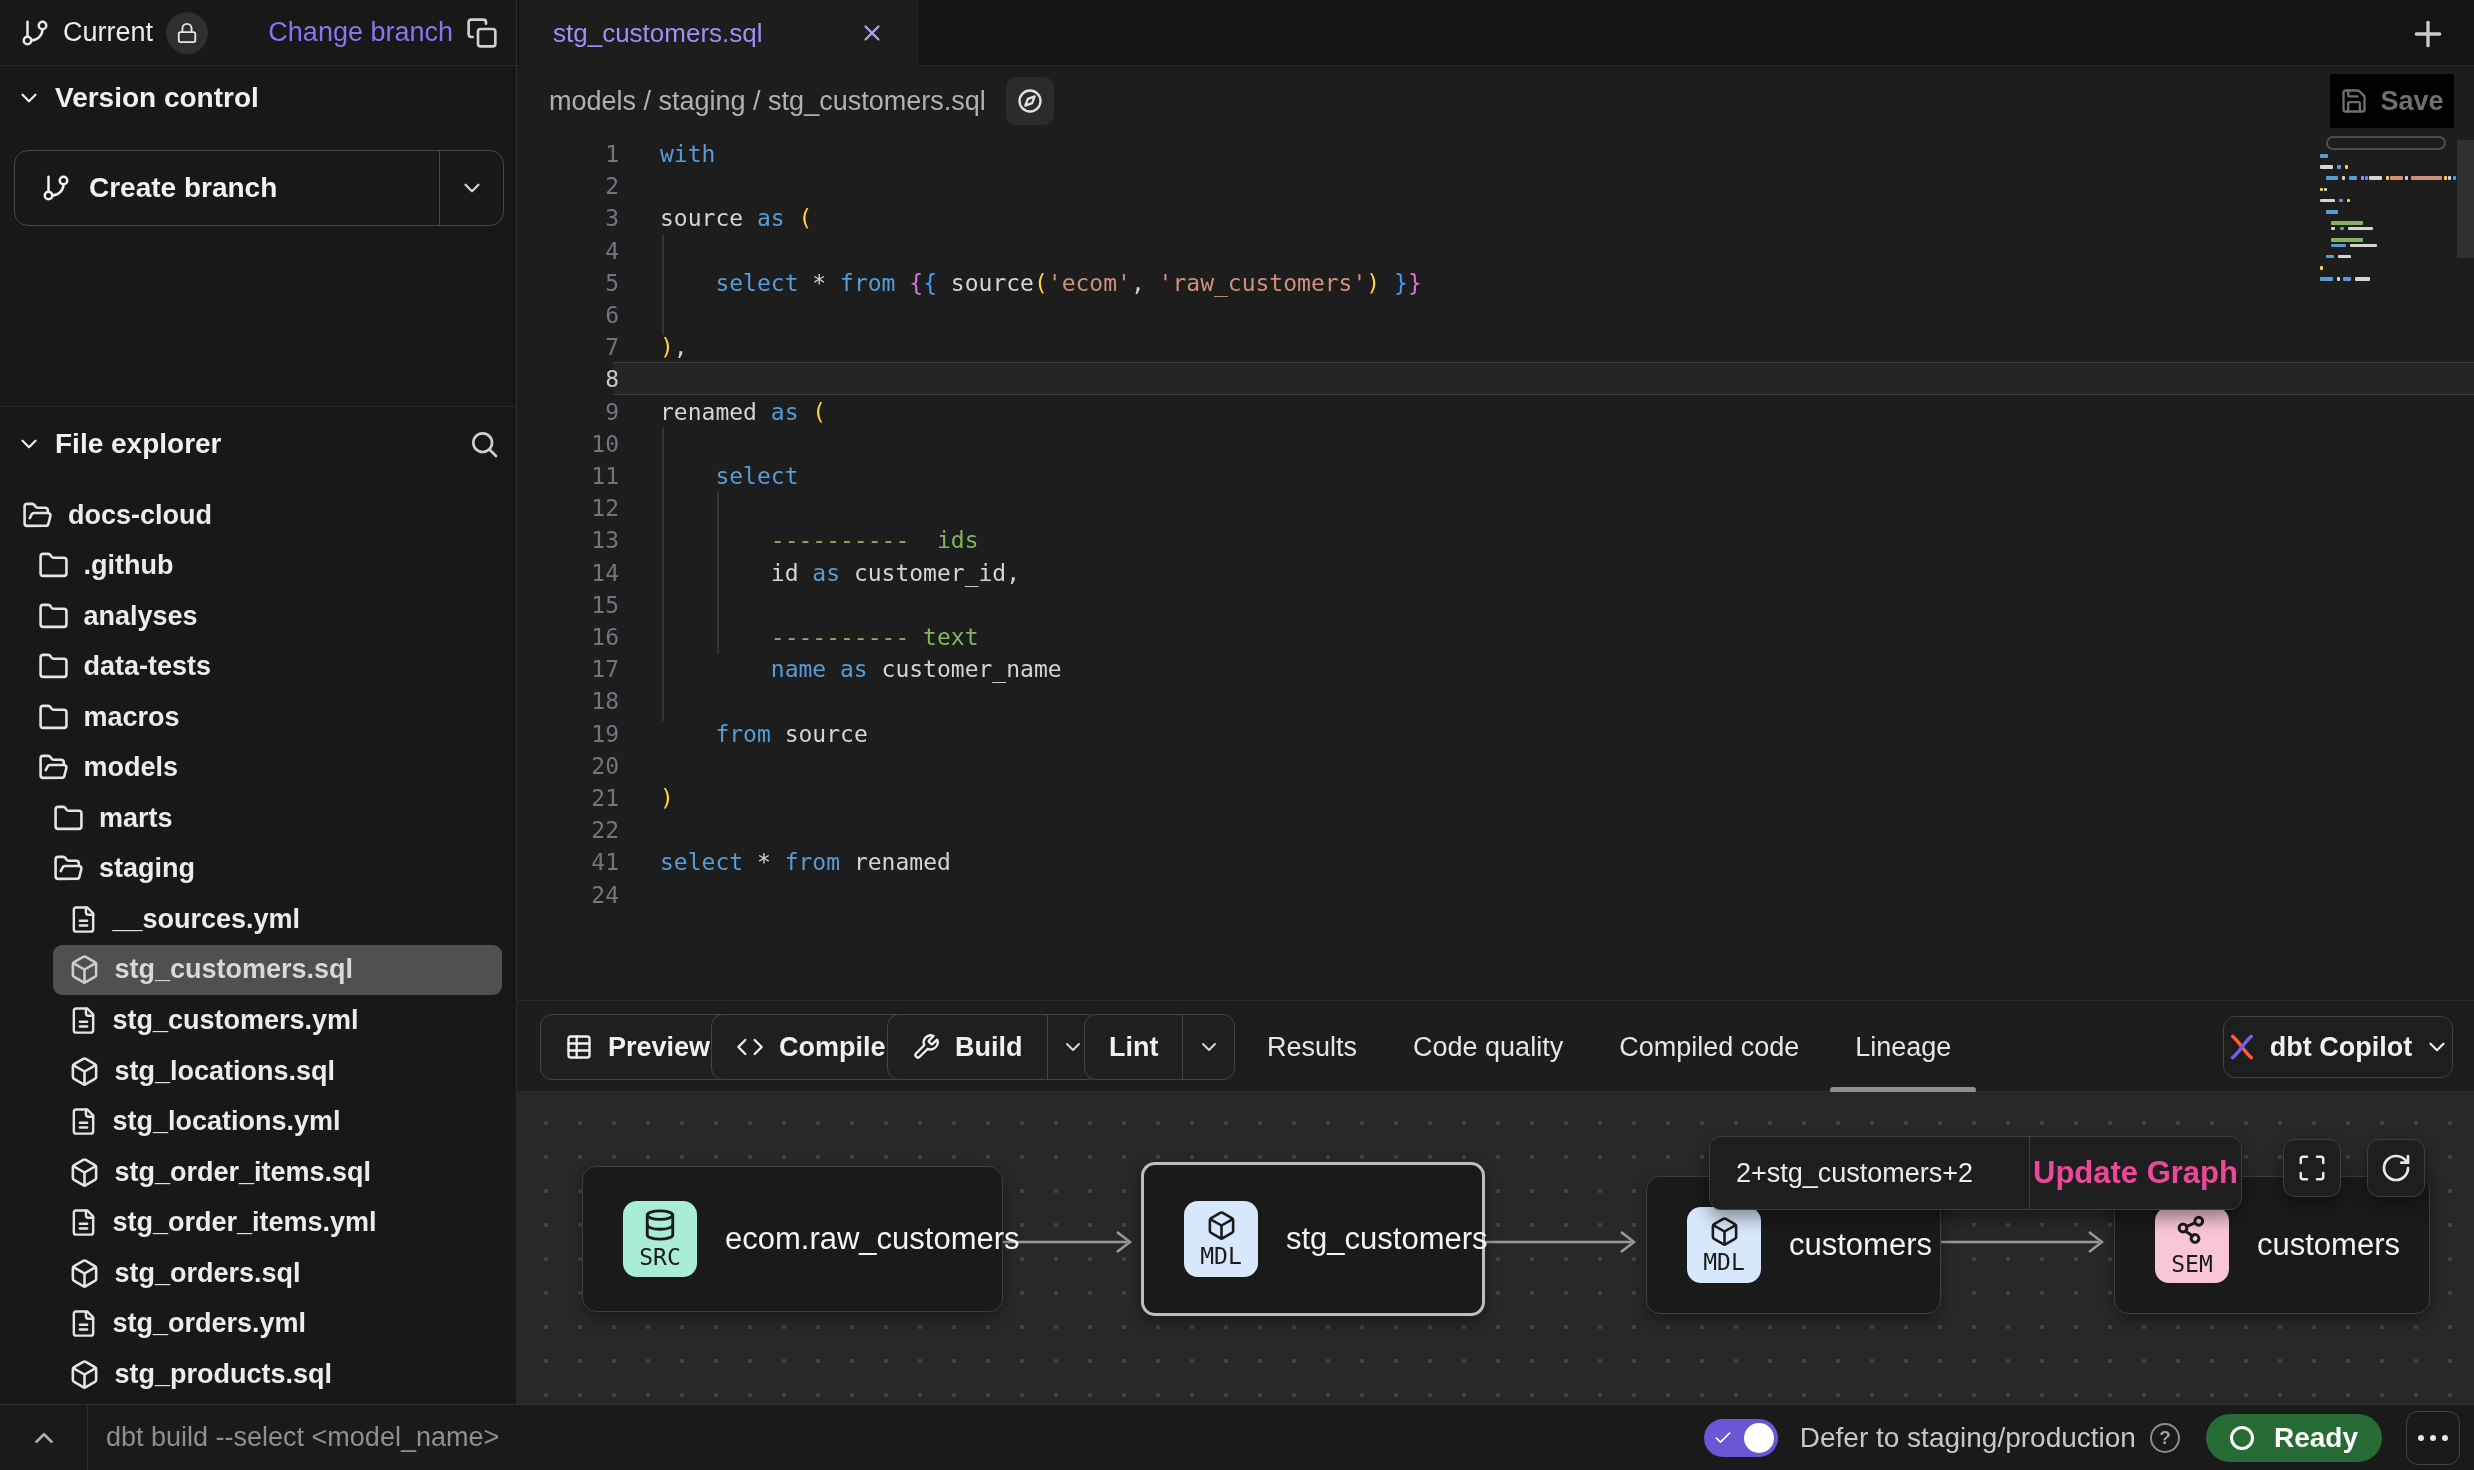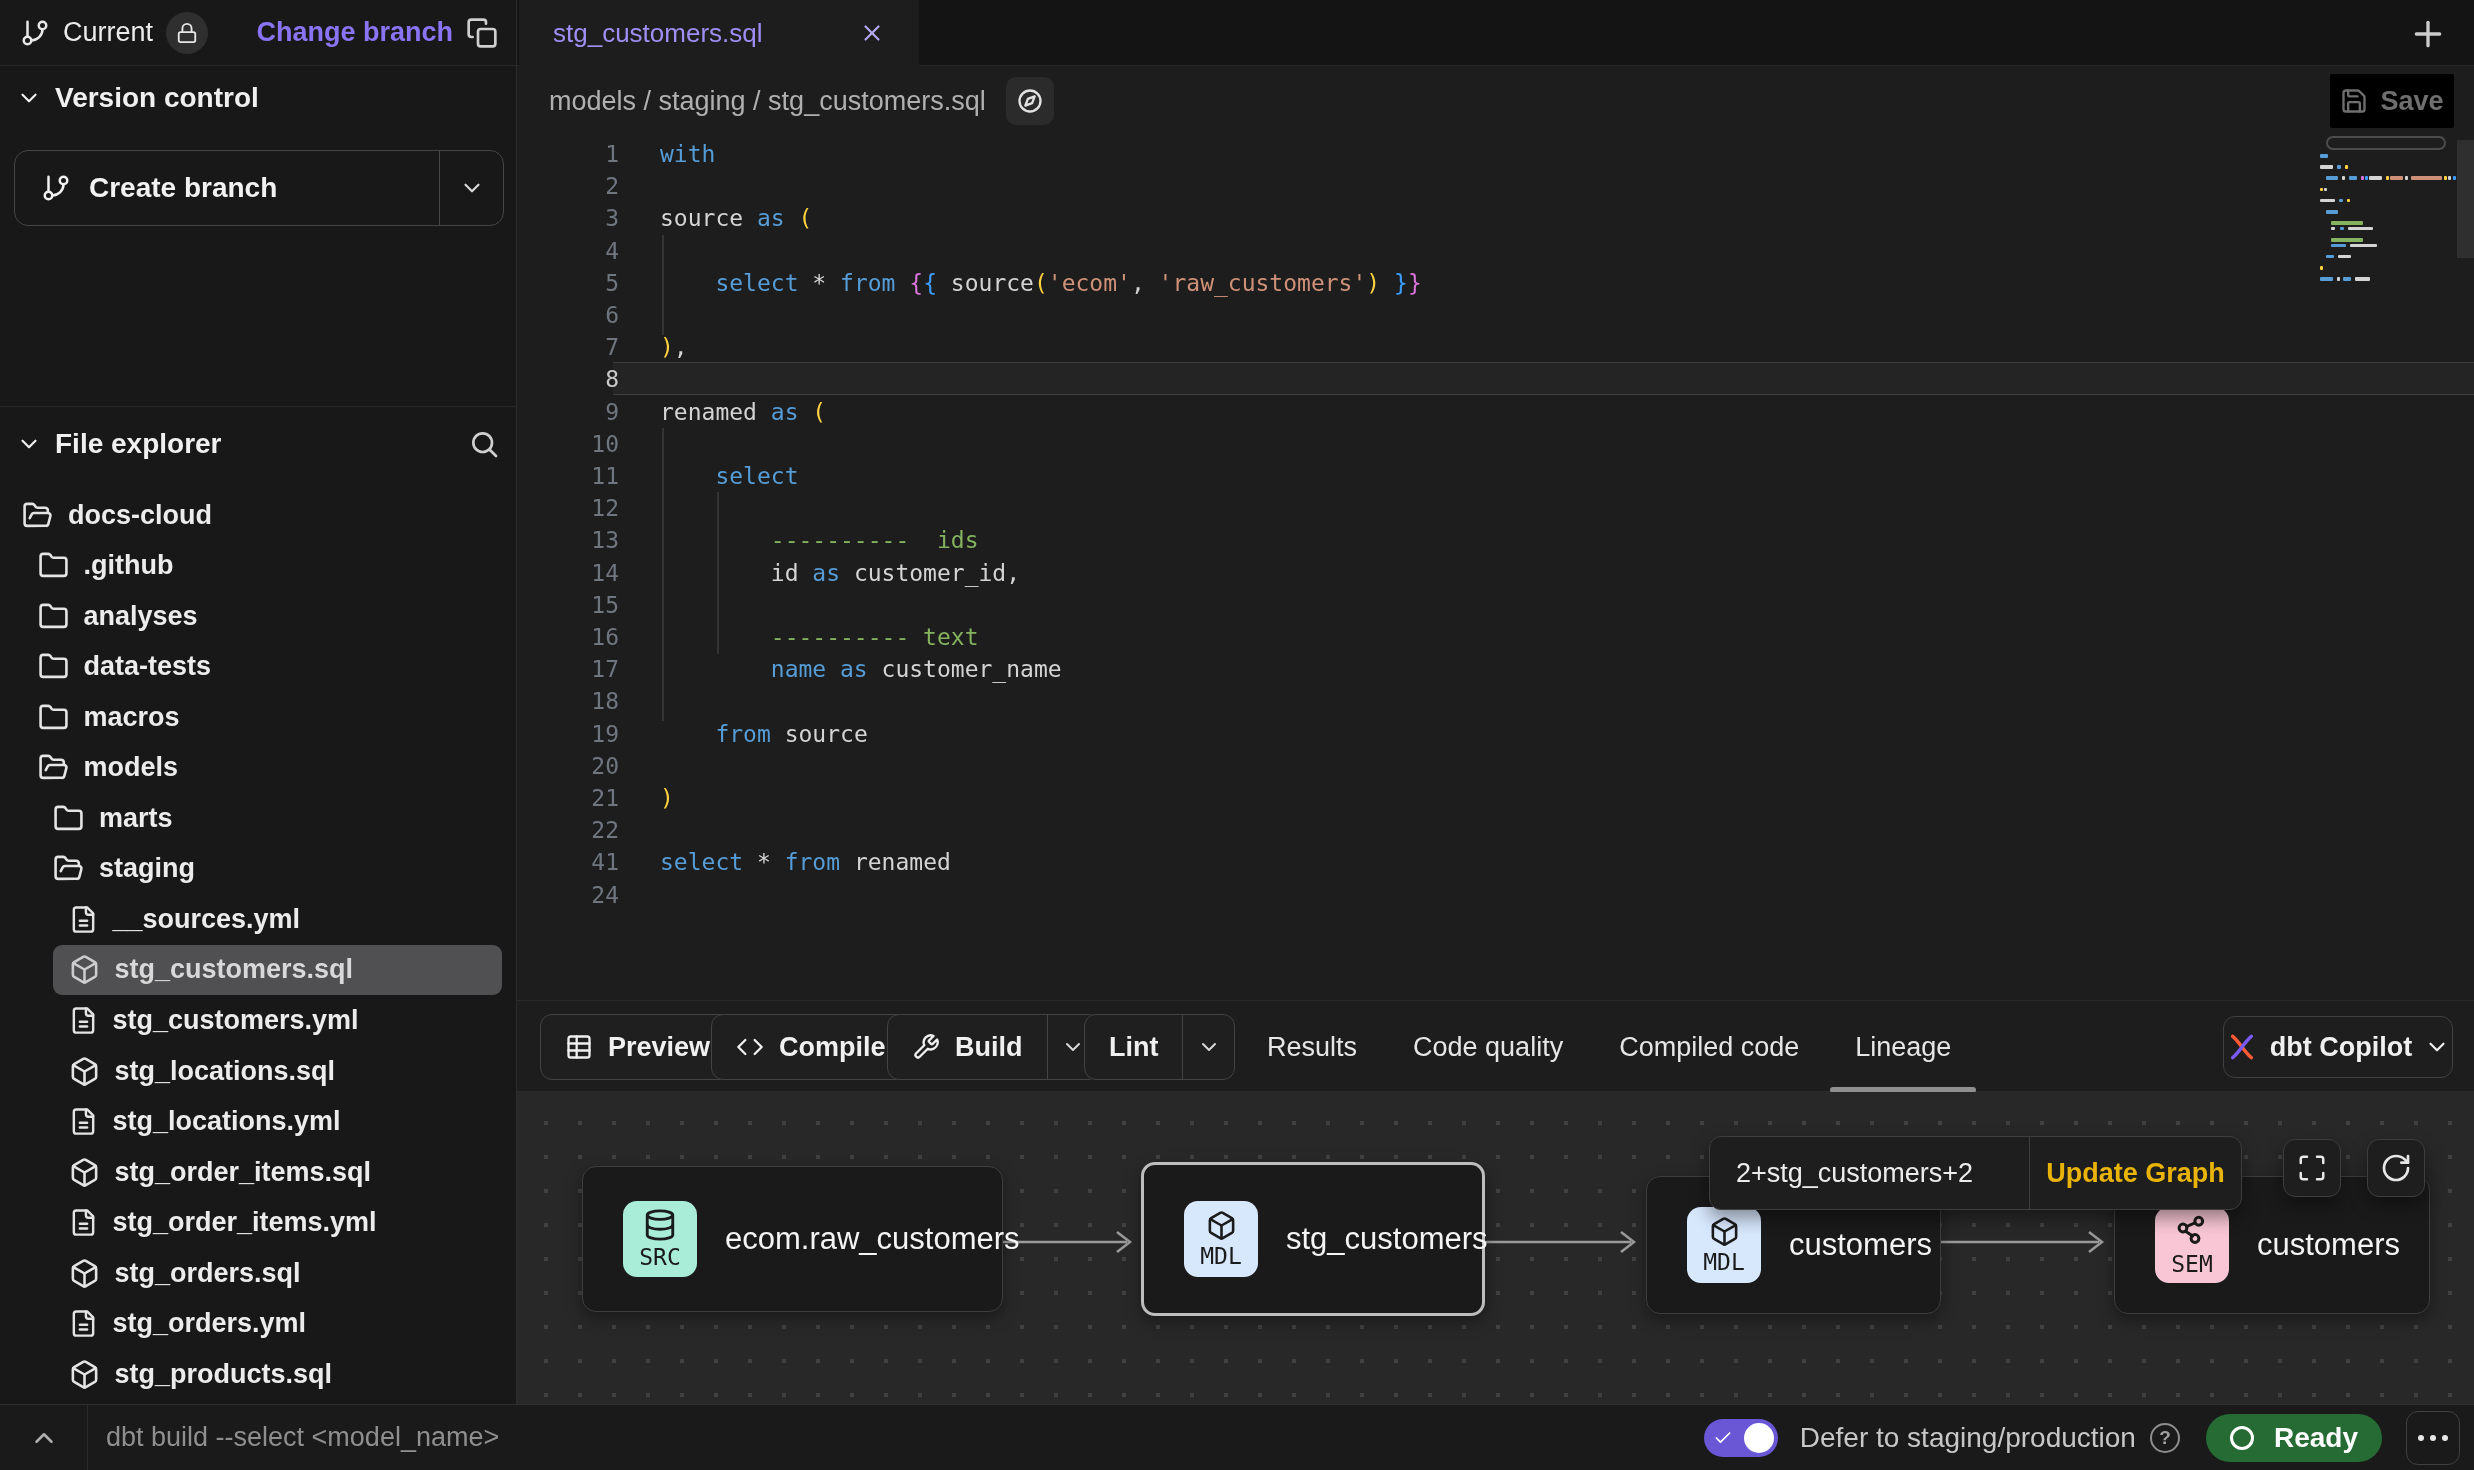--- a/index.html
+++ b/index.html
@@ -6,21 +6,21 @@
   body { background:#0d0d0d; font-family:"Liberation Sans", sans-serif; }
   .app { position:relative; width:2474px; height:1470px; background:#1d1d1d; overflow:hidden; color:#e8e8e8; }
   .icon { display:inline-flex; align-items:center; justify-content:center; }
   .icon svg { display:block; }
 
   
   .sidebar { position:absolute; left:0; top:0; width:517px; height:1404px; background:#181818; border-right:1px solid #2c2c2c; }
   .sb-top { position:absolute; left:0; top:0; right:0; height:66px; display:flex; align-items:center; padding:0 18px 0 20px; gap:13px; border-bottom:1px solid #262626; }
   .sb-top .branch-label { font-size:27px; color:#ececec; }
   .lock-chip { width:42px; height:42px; border-radius:50%; background:#2f2f2f; display:flex; align-items:center; justify-content:center; color:#e8e8e8; }
-  .change-branch { margin-left:auto; font-size:27px; font-weight:700; color:var(--accent_purple); cursor:pointer; }
+  .change-branch { margin-left:auto; font-size:27px; font-weight:400; color:var(--accent_purple); cursor:pointer; }
   .copy-btn { color:#cfcfcf; cursor:pointer; }
 
   .section-header { position:absolute; left:16px; right:16px; display:flex; align-items:center; gap:13px; font-size:28px; font-weight:700; color:#f0f0f0; }
   .vc-header { top:82px; }
   .fe-header { top:428px; }
   .fe-header .search { margin-left:auto; color:#d0d0d0; }
   .vc-divider { position:absolute; left:0; right:0; top:406px; height:1px; background:#262626; }
 
   .create-btn { position:absolute; left:14px; top:150px; width:490px; height:76px; border:1.5px solid #454545; border-radius:14px; background:transparent; display:flex; align-items:center; color:#f2f2f2; cursor:pointer; }
   .create-btn .main-part { flex:1; display:flex; align-items:center; gap:18px; padding-left:26px; font-size:28px; font-weight:700; }
@@ -71,21 +71,21 @@
   
   .lineage { position:absolute; left:517px; top:1092px; right:0; height:312px; background:#282828; background-image:radial-gradient(circle, #414141 2.2px, transparent 2.3px); background-size:34px 34px; background-position:12px 14px; }
   .edges { position:absolute; inset:0; }
   .lnode { position:absolute; background:#1a1a1a; border:1.5px solid #3e3e3e; border-radius:14px; display:flex; align-items:center; padding-left:40px; gap:28px; cursor:pointer; box-shadow:0 6px 16px rgba(0,0,0,.35); }
   .lnode.selected { border:3px solid #bdbdbd; }
   .lbadge { width:74px; height:76px; border-radius:14px; display:flex; flex-direction:column; align-items:center; justify-content:center; gap:2px; color:#1b1b1b; flex:0 0 auto; }
   .lbadge .btxt { font-family:"DejaVu Sans Mono", monospace; font-size:23px; font-weight:500; }
   .lnode .ntitle { font-size:31px; font-weight:500; color:#f4f4f4; }
   .graph-controls { position:absolute; left:1192px; top:44px; width:533px; height:74px; background:#1e1e1e; border:1.5px solid #3e3e3e; border-radius:12px; display:flex; box-shadow:0 8px 18px rgba(0,0,0,.4); }
   .graph-selector { flex:1; display:flex; align-items:center; padding-left:26px; font-size:27px; color:#ececec; cursor:text; }
-  .update-graph-btn { width:212px; border-left:1px solid #3e3e3e; display:flex; align-items:center; justify-content:center; font-size:27px; font-weight:600; color:#eab308; cursor:pointer; }
+  .update-graph-btn { width:212px; border-left:1px solid #3e3e3e; display:flex; align-items:center; justify-content:center; font-size:31px; font-weight:600; color:#ec4899; cursor:pointer; }
   .sq-btn { position:absolute; top:47px; width:58px; height:58px; background:#1e1e1e; border:1.5px solid #3e3e3e; border-radius:12px; color:#e6e6e6; display:flex; align-items:center; justify-content:center; cursor:pointer; box-shadow:0 8px 18px rgba(0,0,0,.4); }
 
   
   .statusbar { position:absolute; left:0; top:1404px; width:2474px; height:66px; background:#1a1a1a; border-top:1px solid #2f2f2f; display:flex; align-items:center; }
   .sb-expand { width:88px; height:100%; border-right:1px solid #2a2a2a; display:flex; align-items:center; justify-content:center; color:#b0b0b0; cursor:pointer; }
   .cmd-input { flex:1; padding-left:18px; font-size:27px; color:#8f8f8f; cursor:text; }
   .defer-toggle { width:74px; height:38px; border-radius:19px; background:var(--toggle_purple); position:relative; cursor:pointer; flex:0 0 auto; display:flex; align-items:center; padding-left:9px; color:#fff; }
   .defer-toggle .knob { position:absolute; right:4px; top:4px; width:30px; height:30px; border-radius:50%; background:#fff; }
   .defer-label { font-size:28px; color:#c7c7c7; margin:0 14px 0 22px; }
   .help-circle { width:30px; height:30px; border-radius:50%; border:2px solid #8d8d8d; color:#9f9f9f; font-size:19px; font-weight:700; display:flex; align-items:center; justify-content:center; cursor:pointer; }

